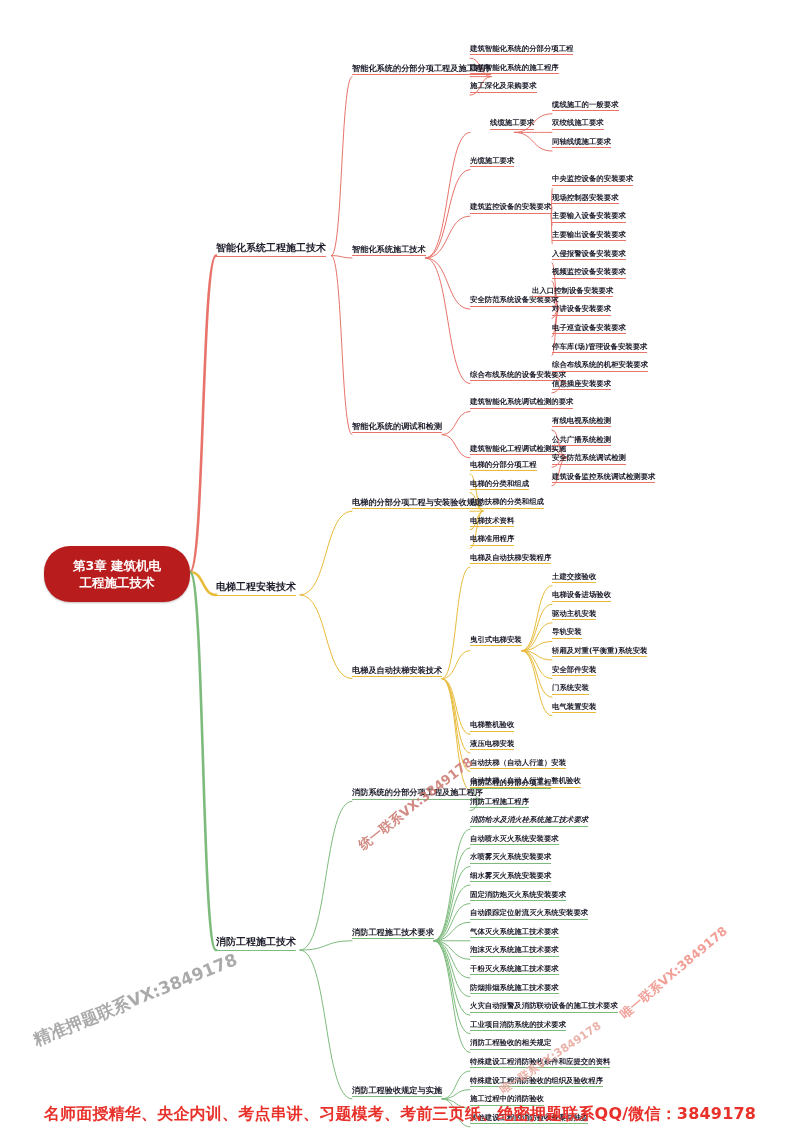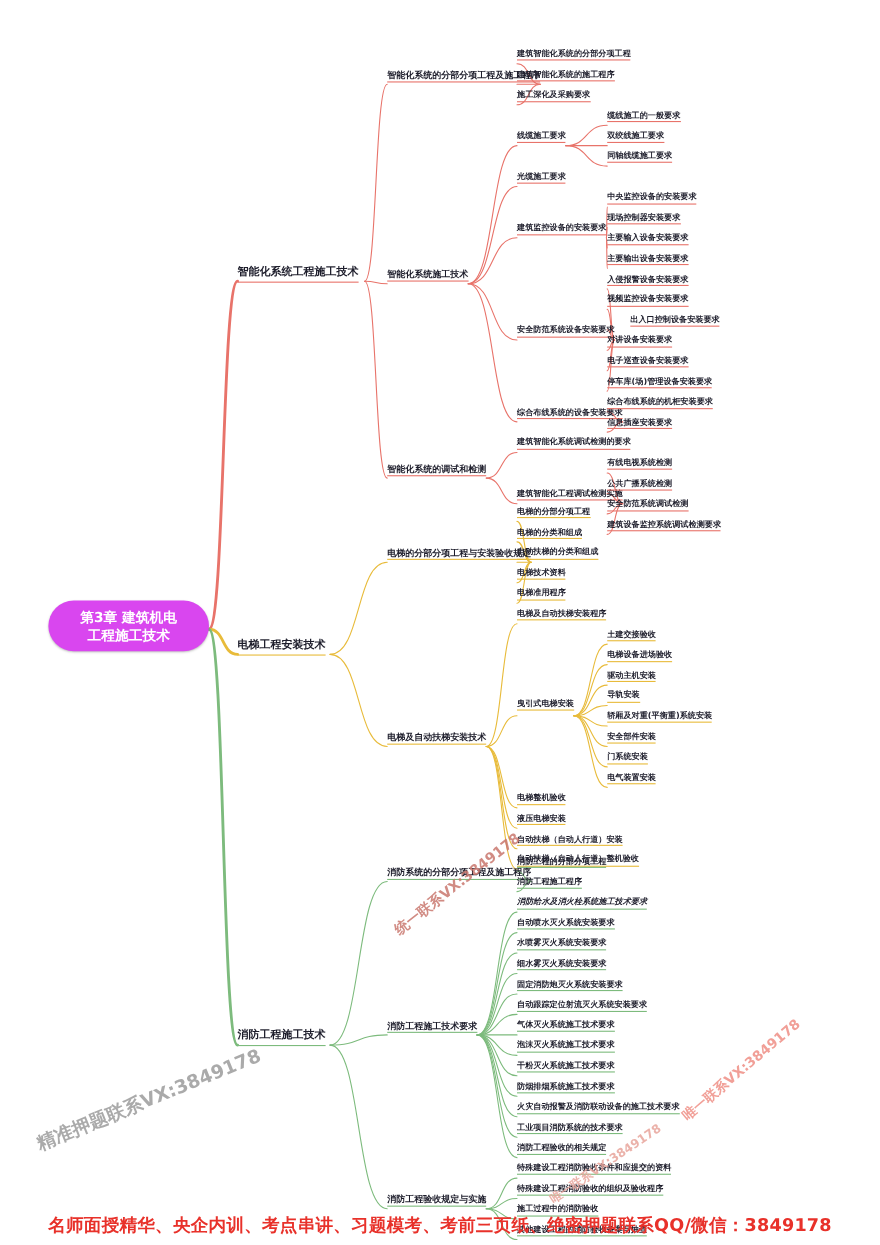--- a/index.html
+++ b/index.html
@@ -19,22 +19,22 @@
   }
   #banner-top{top:8px;font-size:14.5px;}
   #banner-bottom{top:1104px;font-size:16px;}
 
   
   #links{position:absolute;left:0;top:0;width:800px;height:1132px;}
   #links path{fill:none;stroke-linecap:round;}
 
   
   #root-node{
-    position:absolute;left:44px;top:546px;width:146px;height:46px;
-    background:#d946ef;border-radius:26px;
+    position:absolute;left:44px;top:546px;width:146px;height:56px;
+    background:#b91c1c;border-radius:26px;
     display:flex;align-items:center;justify-content:center;
     box-shadow:0 1px 2px rgba(0,0,0,.25);
   }
   #root-node .root-text{
     color:#ffffff;font-size:12.5px;font-weight:bold;line-height:17px;
     text-align:center;white-space:pre-line;
   }
 
   
   .node{
@@ -152,34 +152,34 @@
 工程施工技术</div>
   </div>
 
   <div id="nodes">
       <div class="node red lvl1" style="left: 216px; top: 242.625px;"><span>智能化系统工程施工技术</span></div>
       <div class="node red lvl2" style="left: 352px; top: 63.6px;"><span>智能化系统的分部分项工程及施工程序</span></div>
       <div class="node red lvl3" style="left: 470px; top: 45px;"><span>建筑智能化系统的分部分项工程</span></div>
       <div class="node red lvl3" style="left: 470px; top: 63.6px;"><span>建筑智能化系统的施工程序</span></div>
       <div class="node red lvl3" style="left: 470px; top: 82.2px;"><span>施工深化及采购要求</span></div>
       <div class="node red lvl2" style="left: 352px; top: 244.95px;"><span>智能化系统施工技术</span></div>
-      <div class="node red lvl3" style="left: 470px; top: 119.4px;"><span>线缆施工要求</span></div>
+      <div class="node red lvl3" style="left: 490px; top: 119.4px;"><span>线缆施工要求</span></div>
       <div class="node red lvl3" style="left: 552px; top: 100.8px;"><span>缆线施工的一般要求</span></div>
       <div class="node red lvl3" style="left: 552px; top: 119.4px;"><span>双绞线施工要求</span></div>
       <div class="node red lvl3" style="left: 552px; top: 138px;"><span>同轴线缆施工要求</span></div>
       <div class="node red lvl3" style="left: 470px; top: 156.6px;"><span>光缆施工要求</span></div>
       <div class="node red lvl3" style="left: 470px; top: 203.1px;"><span>建筑监控设备的安装要求</span></div>
       <div class="node red lvl3" style="left: 552px; top: 175.2px;"><span>中央监控设备的安装要求</span></div>
       <div class="node red lvl3" style="left: 552px; top: 193.8px;"><span>现场控制器安装要求</span></div>
       <div class="node red lvl3" style="left: 552px; top: 212.4px;"><span>主要输入设备安装要求</span></div>
       <div class="node red lvl3" style="left: 552px; top: 231px;"><span>主要输出设备安装要求</span></div>
       <div class="node red lvl3" style="left: 470px; top: 296.1px;"><span>安全防范系统设备安装要求</span></div>
       <div class="node red lvl3" style="left: 552px; top: 249.6px;"><span>入侵报警设备安装要求</span></div>
       <div class="node red lvl3" style="left: 552px; top: 268.2px;"><span>视频监控设备安装要求</span></div>
-      <div class="node red lvl3" style="left: 573px; top: 286.8px;"><span>出入口控制设备安装要求</span></div>
+      <div class="node red lvl3" style="left: 532px; top: 286.8px;"><span>出入口控制设备安装要求</span></div>
       <div class="node red lvl3" style="left: 552px; top: 305.4px;"><span>对讲设备安装要求</span></div>
       <div class="node red lvl3" style="left: 552px; top: 324px;"><span>电子巡查设备安装要求</span></div>
       <div class="node red lvl3" style="left: 552px; top: 342.6px;"><span>停车库(场)管理设备安装要求</span></div>
       <div class="node red lvl3" style="left: 470px; top: 370.5px;"><span>综合布线系统的设备安装要求</span></div>
       <div class="node red lvl3" style="left: 552px; top: 361.2px;"><span>综合布线系统的机柜安装要求</span></div>
       <div class="node red lvl3" style="left: 552px; top: 379.8px;"><span>信息插座安装要求</span></div>
       <div class="node red lvl2" style="left: 352px; top: 421.65px;"><span>智能化系统的调试和检测</span></div>
       <div class="node red lvl3" style="left: 470px; top: 398.4px;"><span>建筑智能化系统调试检测的要求</span></div>
       <div class="node red lvl3" style="left: 470px; top: 444.9px;"><span>建筑智能化工程调试检测实施</span></div>
       <div class="node red lvl3" style="left: 552px; top: 417px;"><span>有线电视系统检测</span></div>

